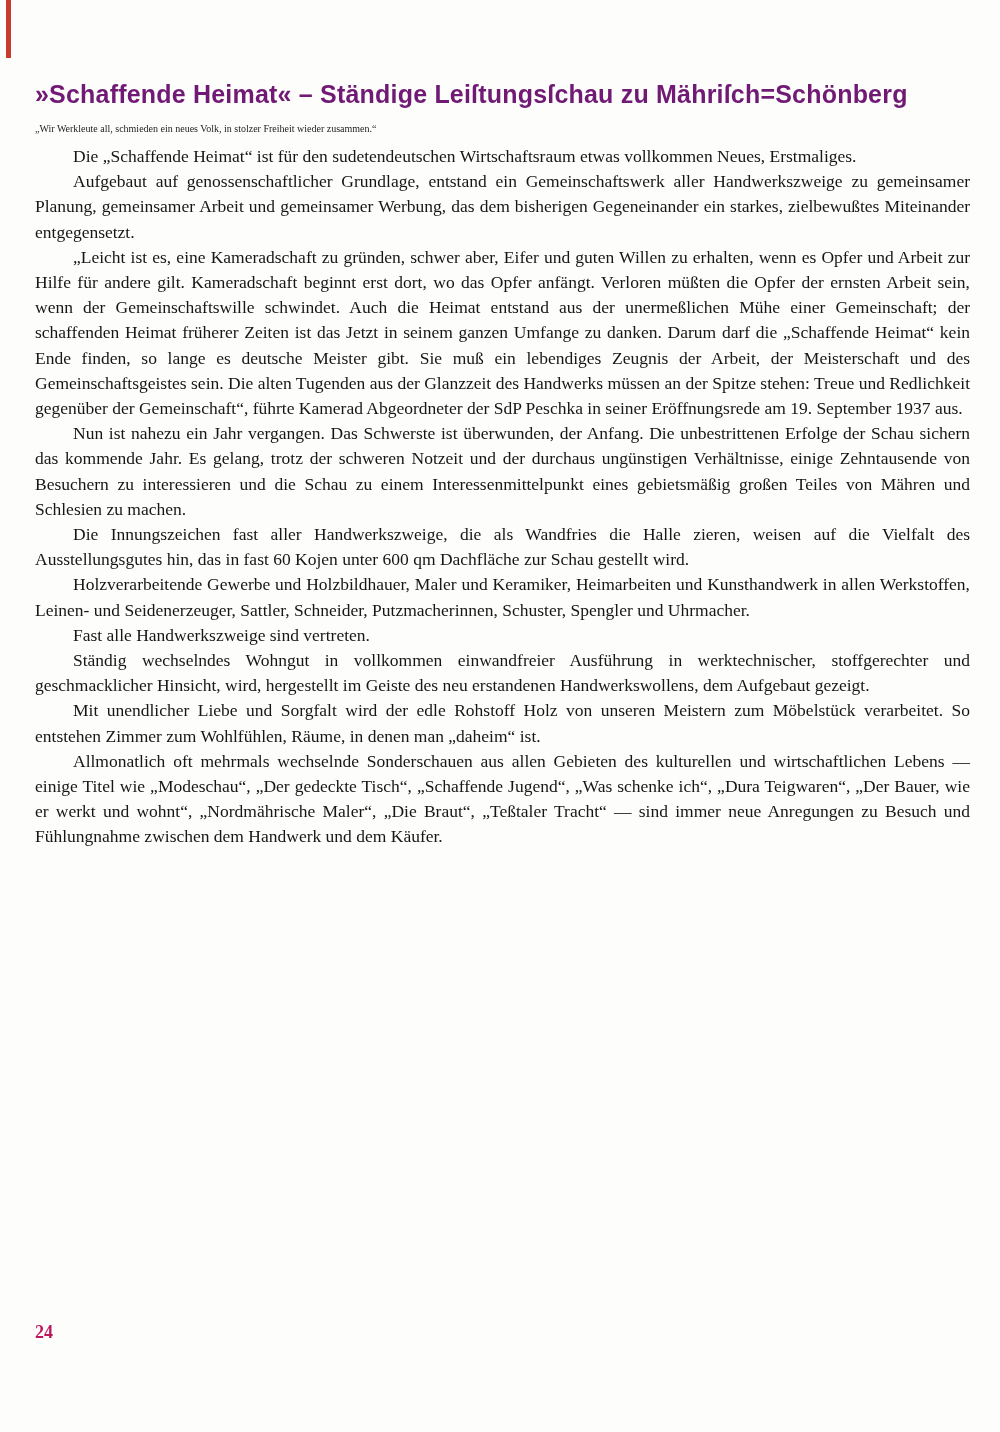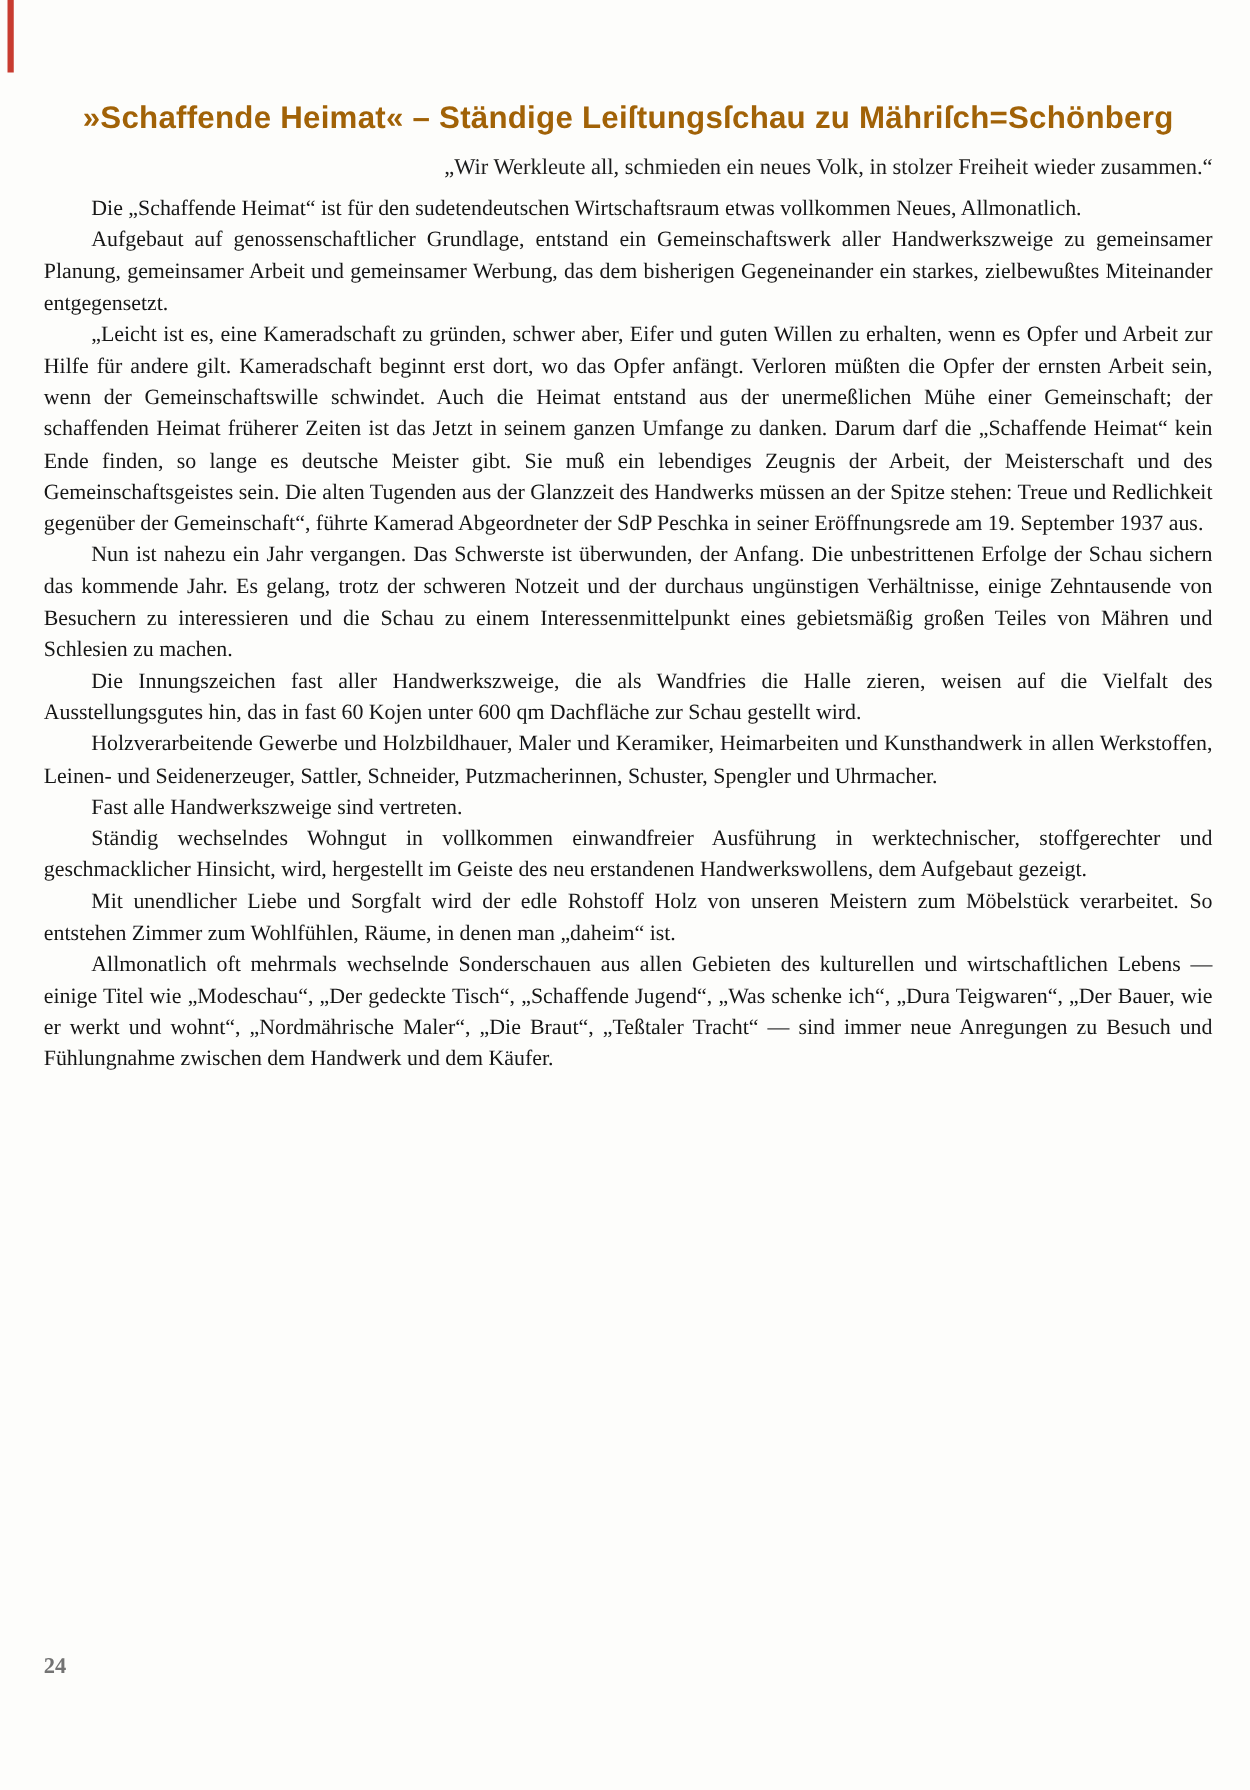--- a/index.html
+++ b/index.html
@@ -30,61 +30,60 @@
     left: 35px;
     right: 30px;
     top: 80px;
   }
   h1.doc-title {
     margin: 0 0 14px 0;
     font-family: "Liberation Sans", sans-serif;
     font-weight: 700;
     font-size: 25px;
     letter-spacing: 0.2px;
-    color: #a16207;
-    text-align: center;
+    color: #701a75;
   }
   .subtitle {
-    text-align: right;
-    font-size: 18px;
+    text-align: left;
+    font-size: 10px;
     margin: 0 0 10px 0;
     color: #1c1c1c;
   }
   .body-text {
     font-size: 17.5px;
     line-height: 25.2px;
     text-align: justify;
   }
   .body-text p.body-para {
     margin: 0;
     text-indent: 38px;
   }
   .page-number {
     position: absolute;
     left: 35px;
     top: 1322px;
     font-size: 18px;
     font-weight: 700;
     font-family: "Liberation Serif", serif;
-    color: #737373;
+    color: #be185d;
   }
 </style>
 </head>
 <body>
 
 <div class="page">
   <div class="scan-mark"></div>
 
   <div class="content">
     <h1 class="doc-title">»Schaffende Heimat« – Ständige Leiſtungsſchau zu Mähriſch=Schönberg</h1>
 
     <p class="subtitle">„Wir Werkleute all, schmieden ein neues Volk, in stolzer Freiheit wieder zusammen.“</p>
 
     <div class="body-text">
-        <p class="body-para">Die „Schaffende Heimat“ ist für den sudetendeutschen Wirtschaftsraum etwas vollkommen Neues, Allmonatlich.</p>
+        <p class="body-para">Die „Schaffende Heimat“ ist für den sudetendeutschen Wirtschaftsraum etwas vollkommen Neues, Erstmaliges.</p>
         <p class="body-para">Aufgebaut auf genossenschaftlicher Grundlage, entstand ein Gemeinschaftswerk aller Handwerkszweige zu gemeinsamer Planung, gemeinsamer Arbeit und gemeinsamer Werbung, das dem bisherigen Gegeneinander ein starkes, zielbewußtes Miteinander entgegensetzt.</p>
         <p class="body-para">„Leicht ist es, eine Kameradschaft zu gründen, schwer aber, Eifer und guten Willen zu erhalten, wenn es Opfer und Arbeit zur Hilfe für andere gilt. Kameradschaft beginnt erst dort, wo das Opfer anfängt. Verloren müßten die Opfer der ernsten Arbeit sein, wenn der Gemeinschaftswille schwindet. Auch die Heimat entstand aus der unermeßlichen Mühe einer Gemeinschaft; der schaffenden Heimat früherer Zeiten ist das Jetzt in seinem ganzen Umfange zu danken. Darum darf die „Schaffende Heimat“ kein Ende finden, so lange es deutsche Meister gibt. Sie muß ein lebendiges Zeugnis der Arbeit, der Meisterschaft und des Gemeinschaftsgeistes sein. Die alten Tugenden aus der Glanzzeit des Handwerks müssen an der Spitze stehen: Treue und Redlichkeit gegenüber der Gemeinschaft“, führte Kamerad Abgeordneter der SdP Peschka in seiner Eröffnungsrede am 19. September 1937 aus.</p>
         <p class="body-para">Nun ist nahezu ein Jahr vergangen. Das Schwerste ist überwunden, der Anfang. Die unbestrittenen Erfolge der Schau sichern das kommende Jahr. Es gelang, trotz der schweren Notzeit und der durchaus ungünstigen Verhältnisse, einige Zehntausende von Besuchern zu interessieren und die Schau zu einem Interessenmittelpunkt eines gebietsmäßig großen Teiles von Mähren und Schlesien zu machen.</p>
         <p class="body-para">Die Innungszeichen fast aller Handwerkszweige, die als Wandfries die Halle zieren, weisen auf die Vielfalt des Ausstellungsgutes hin, das in fast 60 Kojen unter 600 qm Dachfläche zur Schau gestellt wird.</p>
         <p class="body-para">Holzverarbeitende Gewerbe und Holzbildhauer, Maler und Keramiker, Heimarbeiten und Kunsthandwerk in allen Werkstoffen, Leinen- und Seidenerzeuger, Sattler, Schneider, Putzmacherinnen, Schuster, Spengler und Uhrmacher.</p>
         <p class="body-para">Fast alle Handwerkszweige sind vertreten.</p>
         <p class="body-para">Ständig wechselndes Wohngut in vollkommen einwandfreier Ausführung in werktechnischer, stoffgerechter und geschmacklicher Hinsicht, wird, hergestellt im Geiste des neu erstandenen Handwerkswollens, dem Aufgebaut gezeigt.</p>
         <p class="body-para">Mit unendlicher Liebe und Sorgfalt wird der edle Rohstoff Holz von unseren Meistern zum Möbelstück verarbeitet. So entstehen Zimmer zum Wohlfühlen, Räume, in denen man „daheim“ ist.</p>
         <p class="body-para">Allmonatlich oft mehrmals wechselnde Sonderschauen aus allen Gebieten des kulturellen und wirtschaftlichen Lebens — einige Titel wie „Modeschau“, „Der gedeckte Tisch“, „Schaffende Jugend“, „Was schenke ich“, „Dura Teigwaren“, „Der Bauer, wie er werkt und wohnt“, „Nordmährische Maler“, „Die Braut“, „Teßtaler Tracht“ — sind immer neue Anregungen zu Besuch und Fühlungnahme zwischen dem Handwerk und dem Käufer.</p>
       </div>

